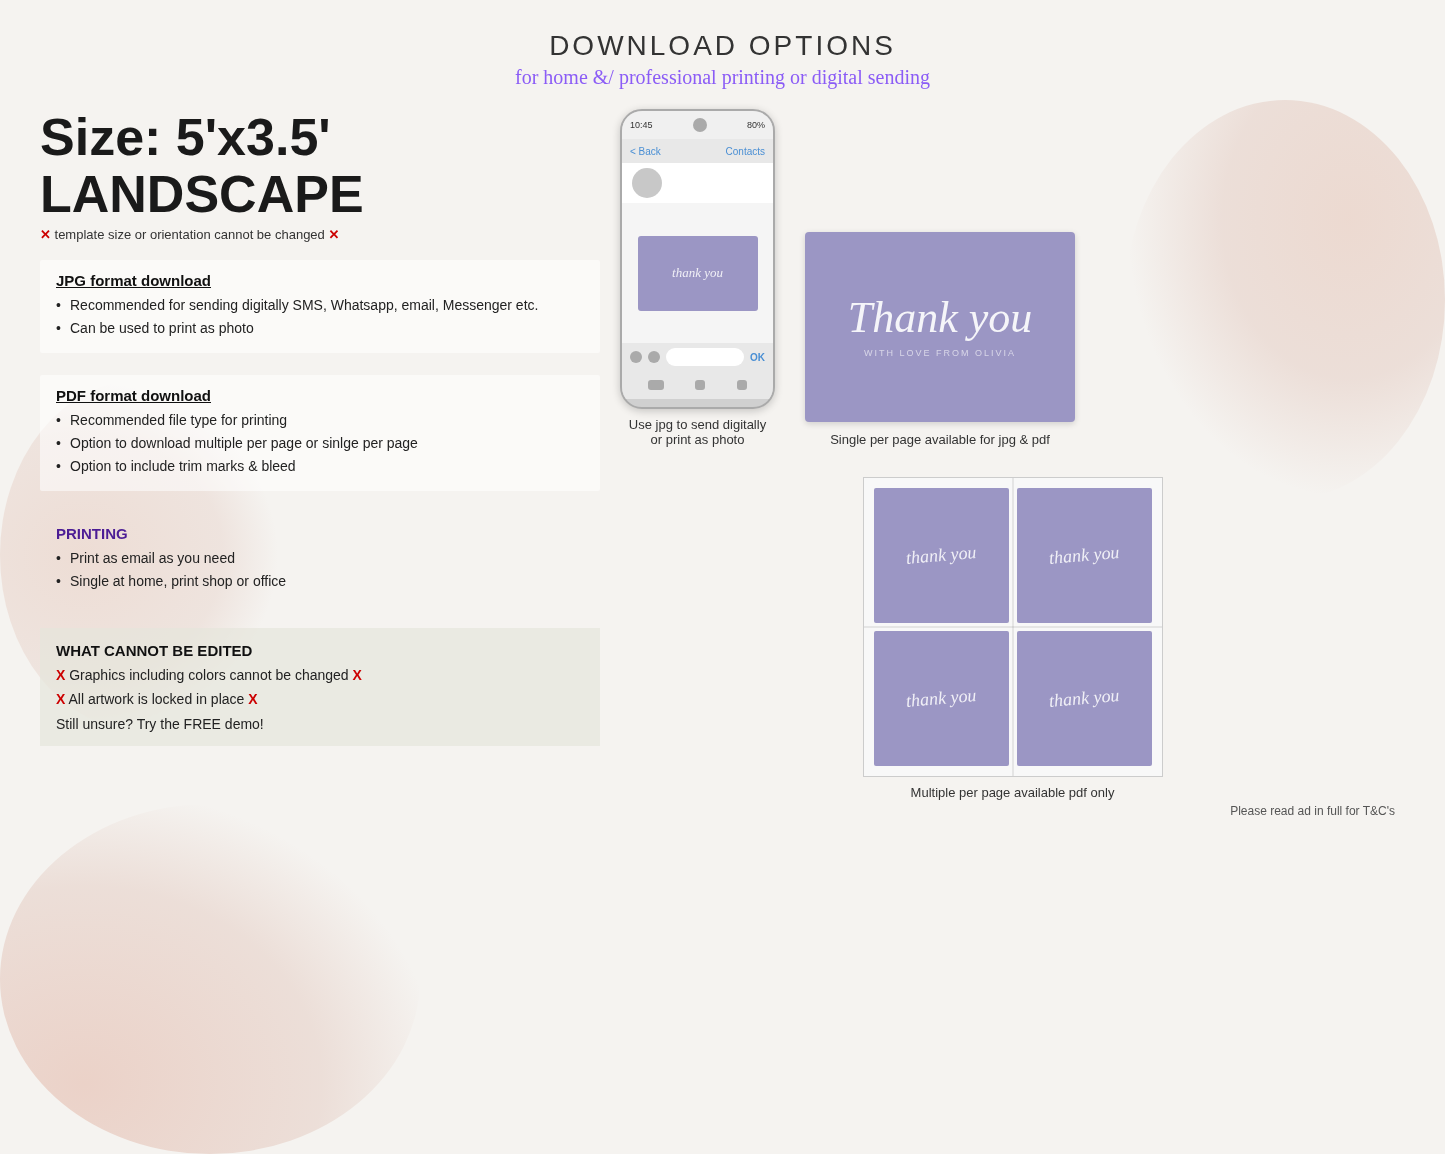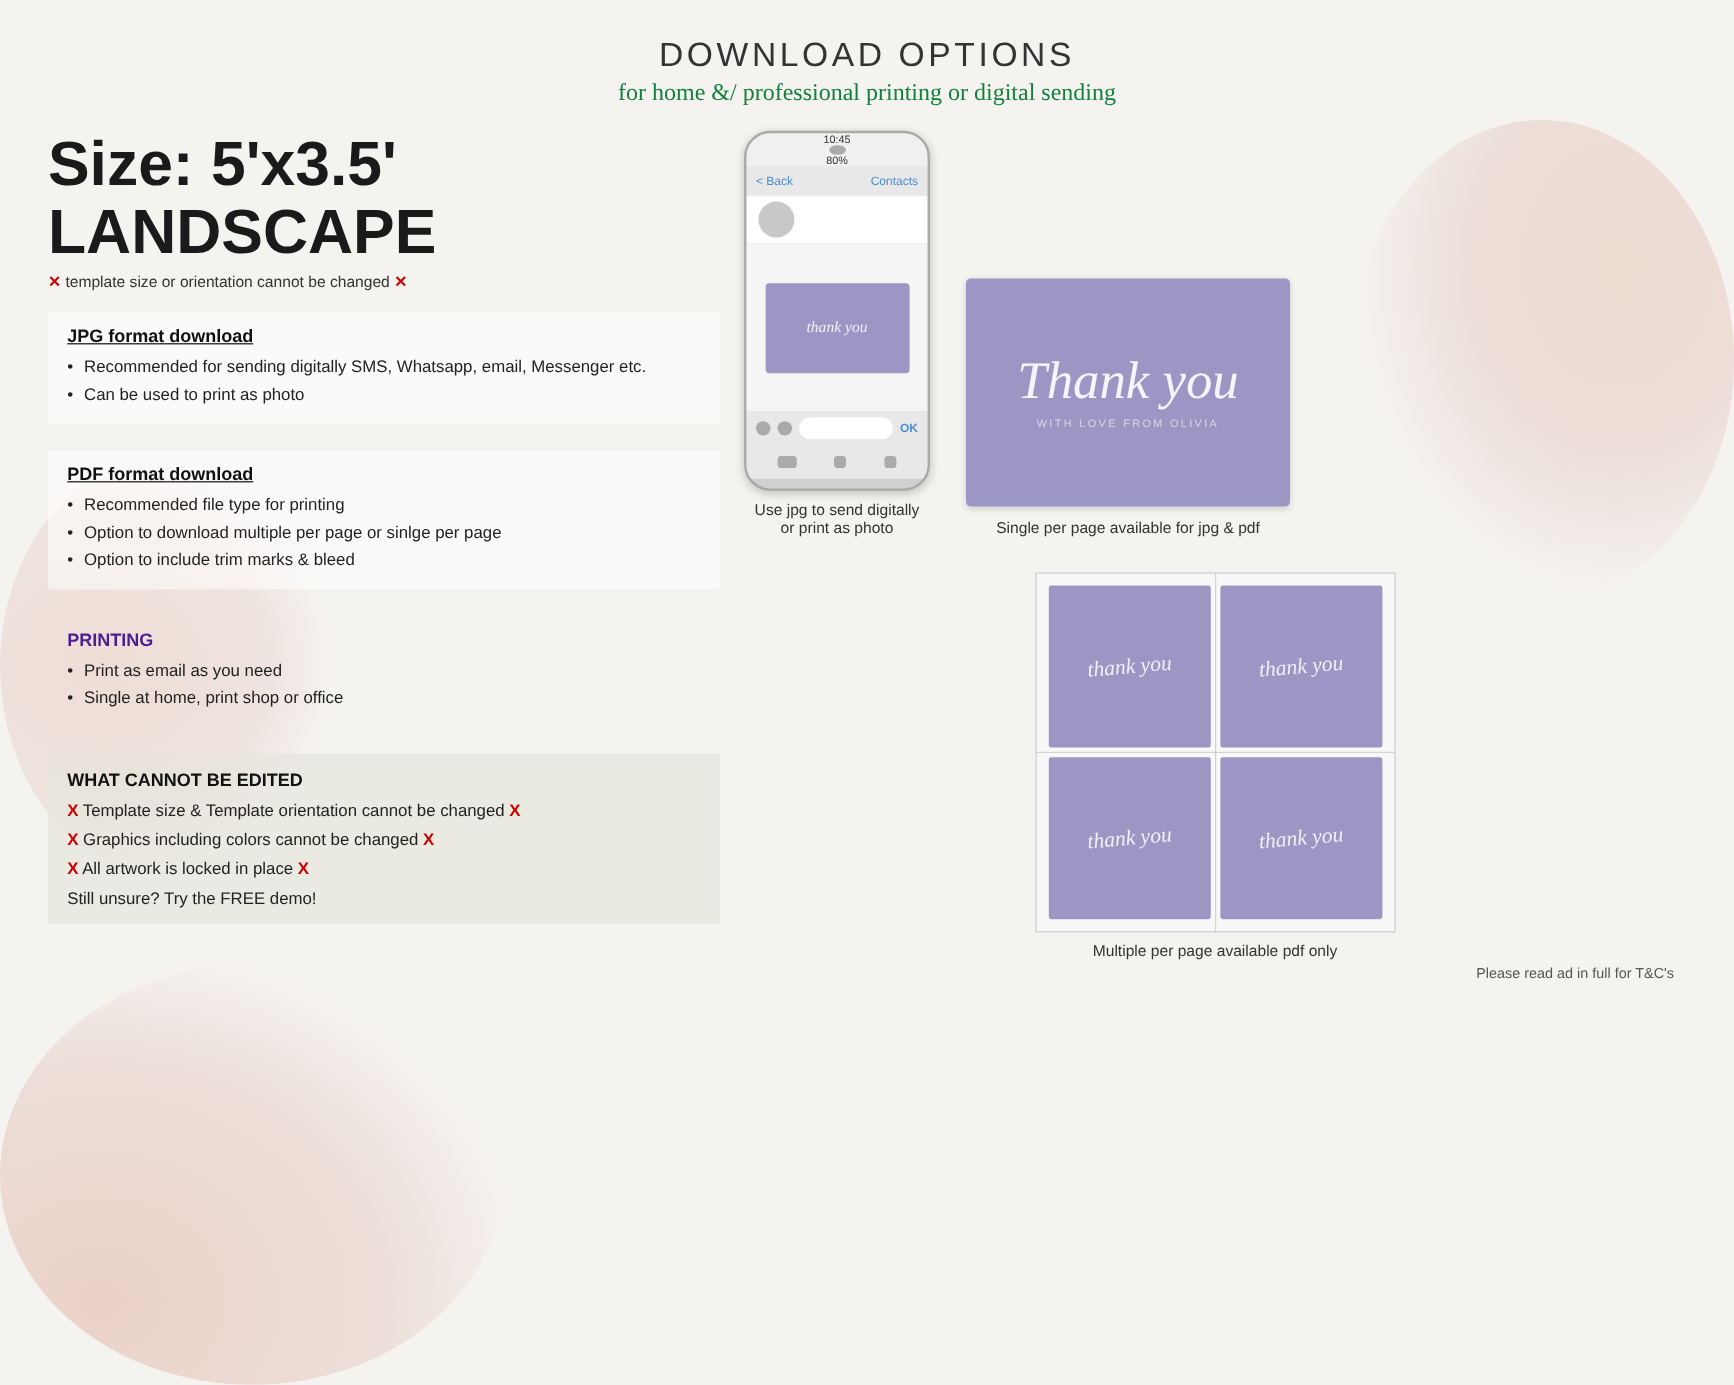--- a/index.html
+++ b/index.html
@@ -65,21 +65,21 @@
       font-family: 'Trebuchet MS', Arial, sans-serif;
       font-size: 28px;
       font-weight: normal;
       letter-spacing: 3px;
       color: #333;
       margin-bottom: 4px;
     }
     .header-subtitle {
       font-family: Georgia, serif;
       font-size: 20px;
-      color: #15803d;
+      color: #8b5cf6;
       font-style: normal;
     }
 
     
     .main-layout {
       display: flex;
       gap: 20px;
       align-items: flex-start;
     }
 
@@ -217,21 +217,20 @@
     .phone-top-bar {
       background: #f0f0f0;
       height: 28px;
       display: flex;
       align-items: center;
       justify-content: space-between;
       padding: 0 8px;
       font-size: 9px;
       color: #333;
       font-family: Arial, sans-serif;
-      flex-direction: column;
     }
     .phone-time { font-size: 9px; }
     .phone-battery { font-size: 9px; }
 
     .phone-nav-bar {
       background: #e8e8e8;
       height: 24px;
       display: flex;
       align-items: center;
       justify-content: space-between;
@@ -496,25 +495,20 @@
       <div class="printing-section">
         <div class="printing-title">PRINTING</div>
         <ul class="bullet-list">
           <li>Print as email as you need</li>
           <li>Single at home, print shop or office</li>
         </ul>
       </div>
 
       <div class="cannot-edit-section">
         <div class="cannot-edit-title">WHAT CANNOT BE EDITED</div>
-        <div class="cannot-edit-item">
-          <span class="x-mark">X</span>
-          <span>Template size &amp; Template orientation cannot be changed</span>
-          <span class="x-mark">X</span>
-        </div>
         <div class="cannot-edit-item">
           <span class="x-mark">X</span>
           <span>Graphics including colors cannot be changed</span>
           <span class="x-mark">X</span>
         </div>
         <div class="cannot-edit-item">
           <span class="x-mark">X</span>
           <span>All artwork is locked in place</span>
           <span class="x-mark">X</span>
         </div>

